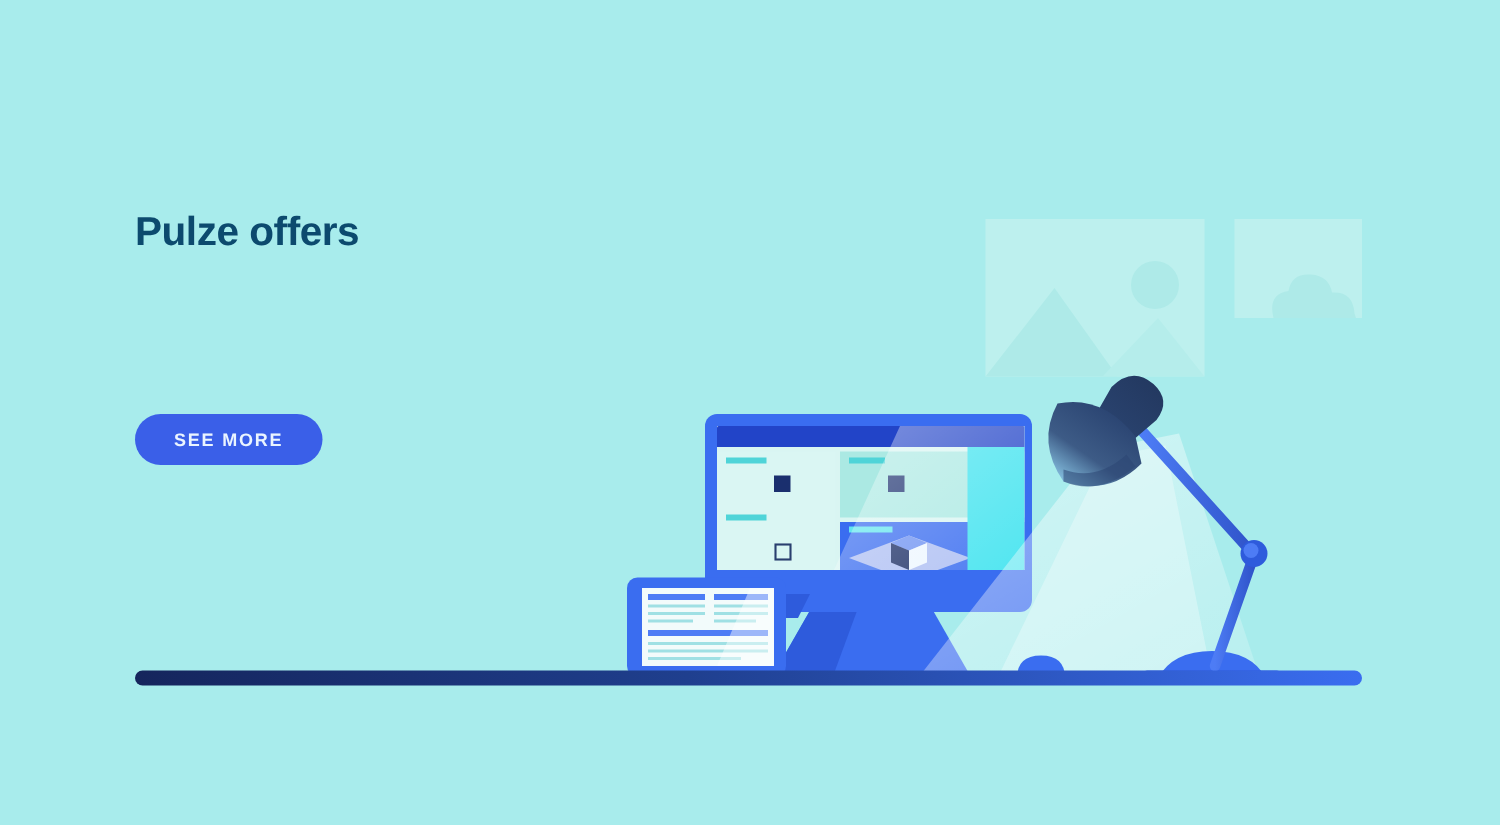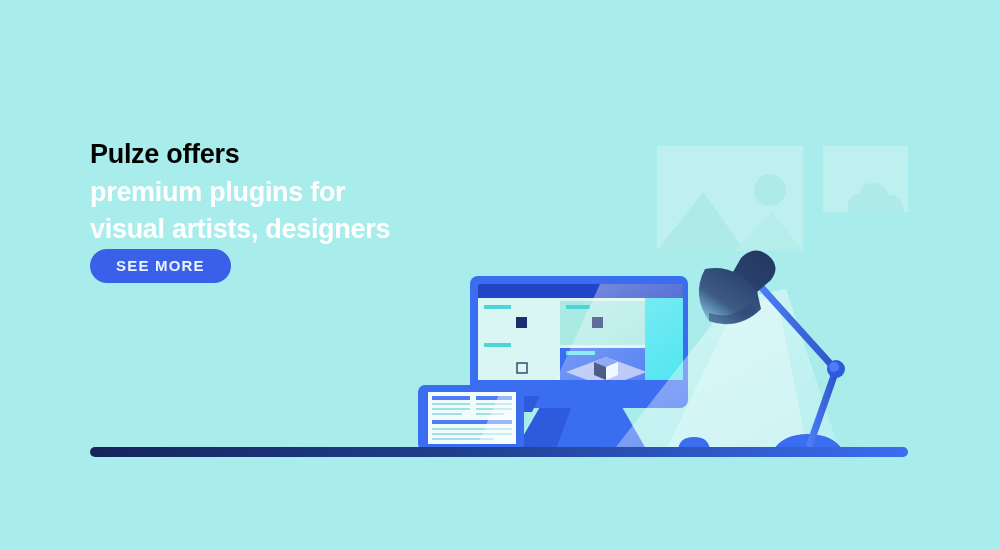--- a/index.html
+++ b/index.html
@@ -26,33 +26,34 @@
     width: 430px;
     z-index: 5;
   }
   .headline {
     font-size: 27px;
     font-weight: bold;
     line-height: 37.5px;
     letter-spacing: -0.3px;
     color: #ffffff;
   }
-  .headline .accent { color: #000000; }
+  .headline .accent { color: #0c4a6e; }
   .cta {
     display: inline-flex;
     align-items: center;
     justify-content: center;
+    margin-top: 27px;
     height: 34px;
     padding: 0 26px;
     border: none;
     border-radius: 17px;
     background: #3a5fe8;
     color: #eaf4ff;
     font-family: "Liberation Sans", sans-serif;
-    font-size: 15px;
+    font-size: 12px;
     font-weight: bold;
     letter-spacing: 1.2px;
     cursor: pointer;
     text-align: right;
   }
 </style>
 </head>
 <body>
 
 <div id="hero">
@@ -191,19 +192,19 @@
       <path d="M678 452 q0 -15 16 -15 q16 0 16 15 Z" fill="#3a6df0"></path>
       <path d="M678 449 h32 v3 h-32 Z" fill="#2e5bdc"></path>
     </g>
 
     <rect x="90" y="447" width="818" height="10" rx="5" fill="url(#gDesk)"></rect>
   </svg>
 
   <div class="copy">
     <h1 class="headline">
       <span class="accent">Pulze offers</span><br>
-      <span>premium plugins for</span><br>
-      <span>visual artists, designers</span><br>
+      <br>
+      <br>
     </h1>
     <button class="cta">SEE MORE</button>
   </div>
 
 </div>
 
 </body></html>

